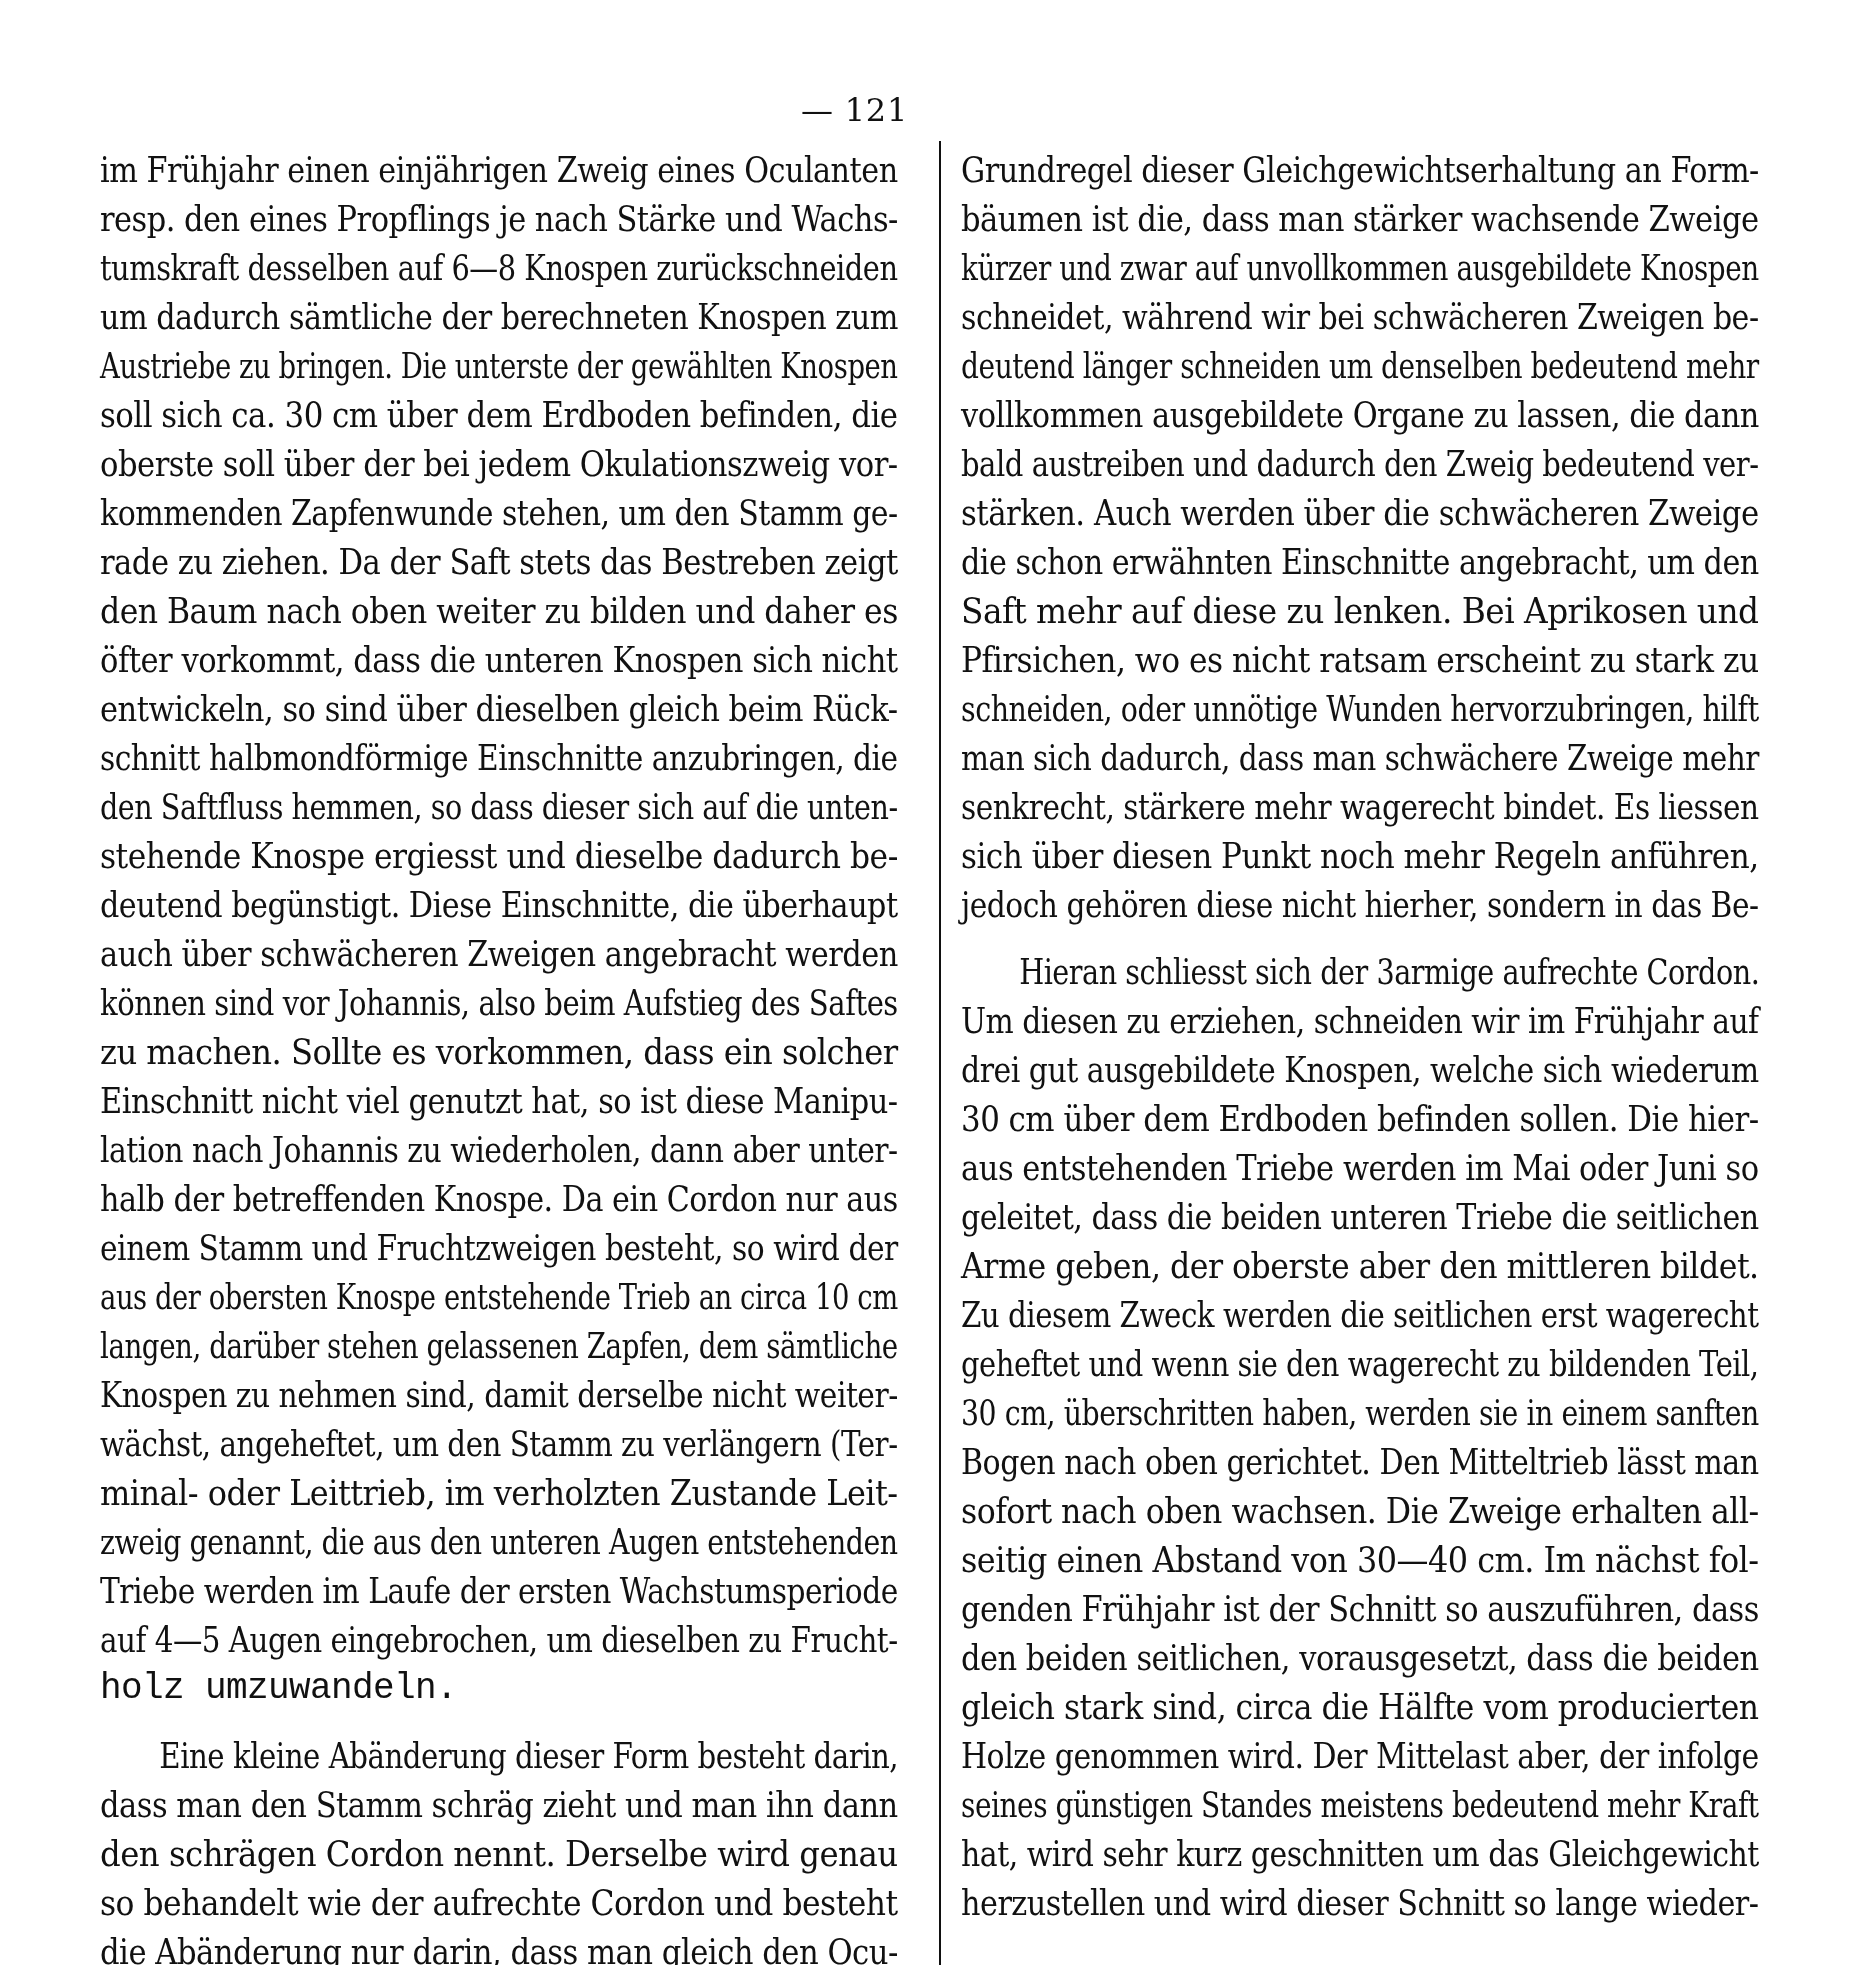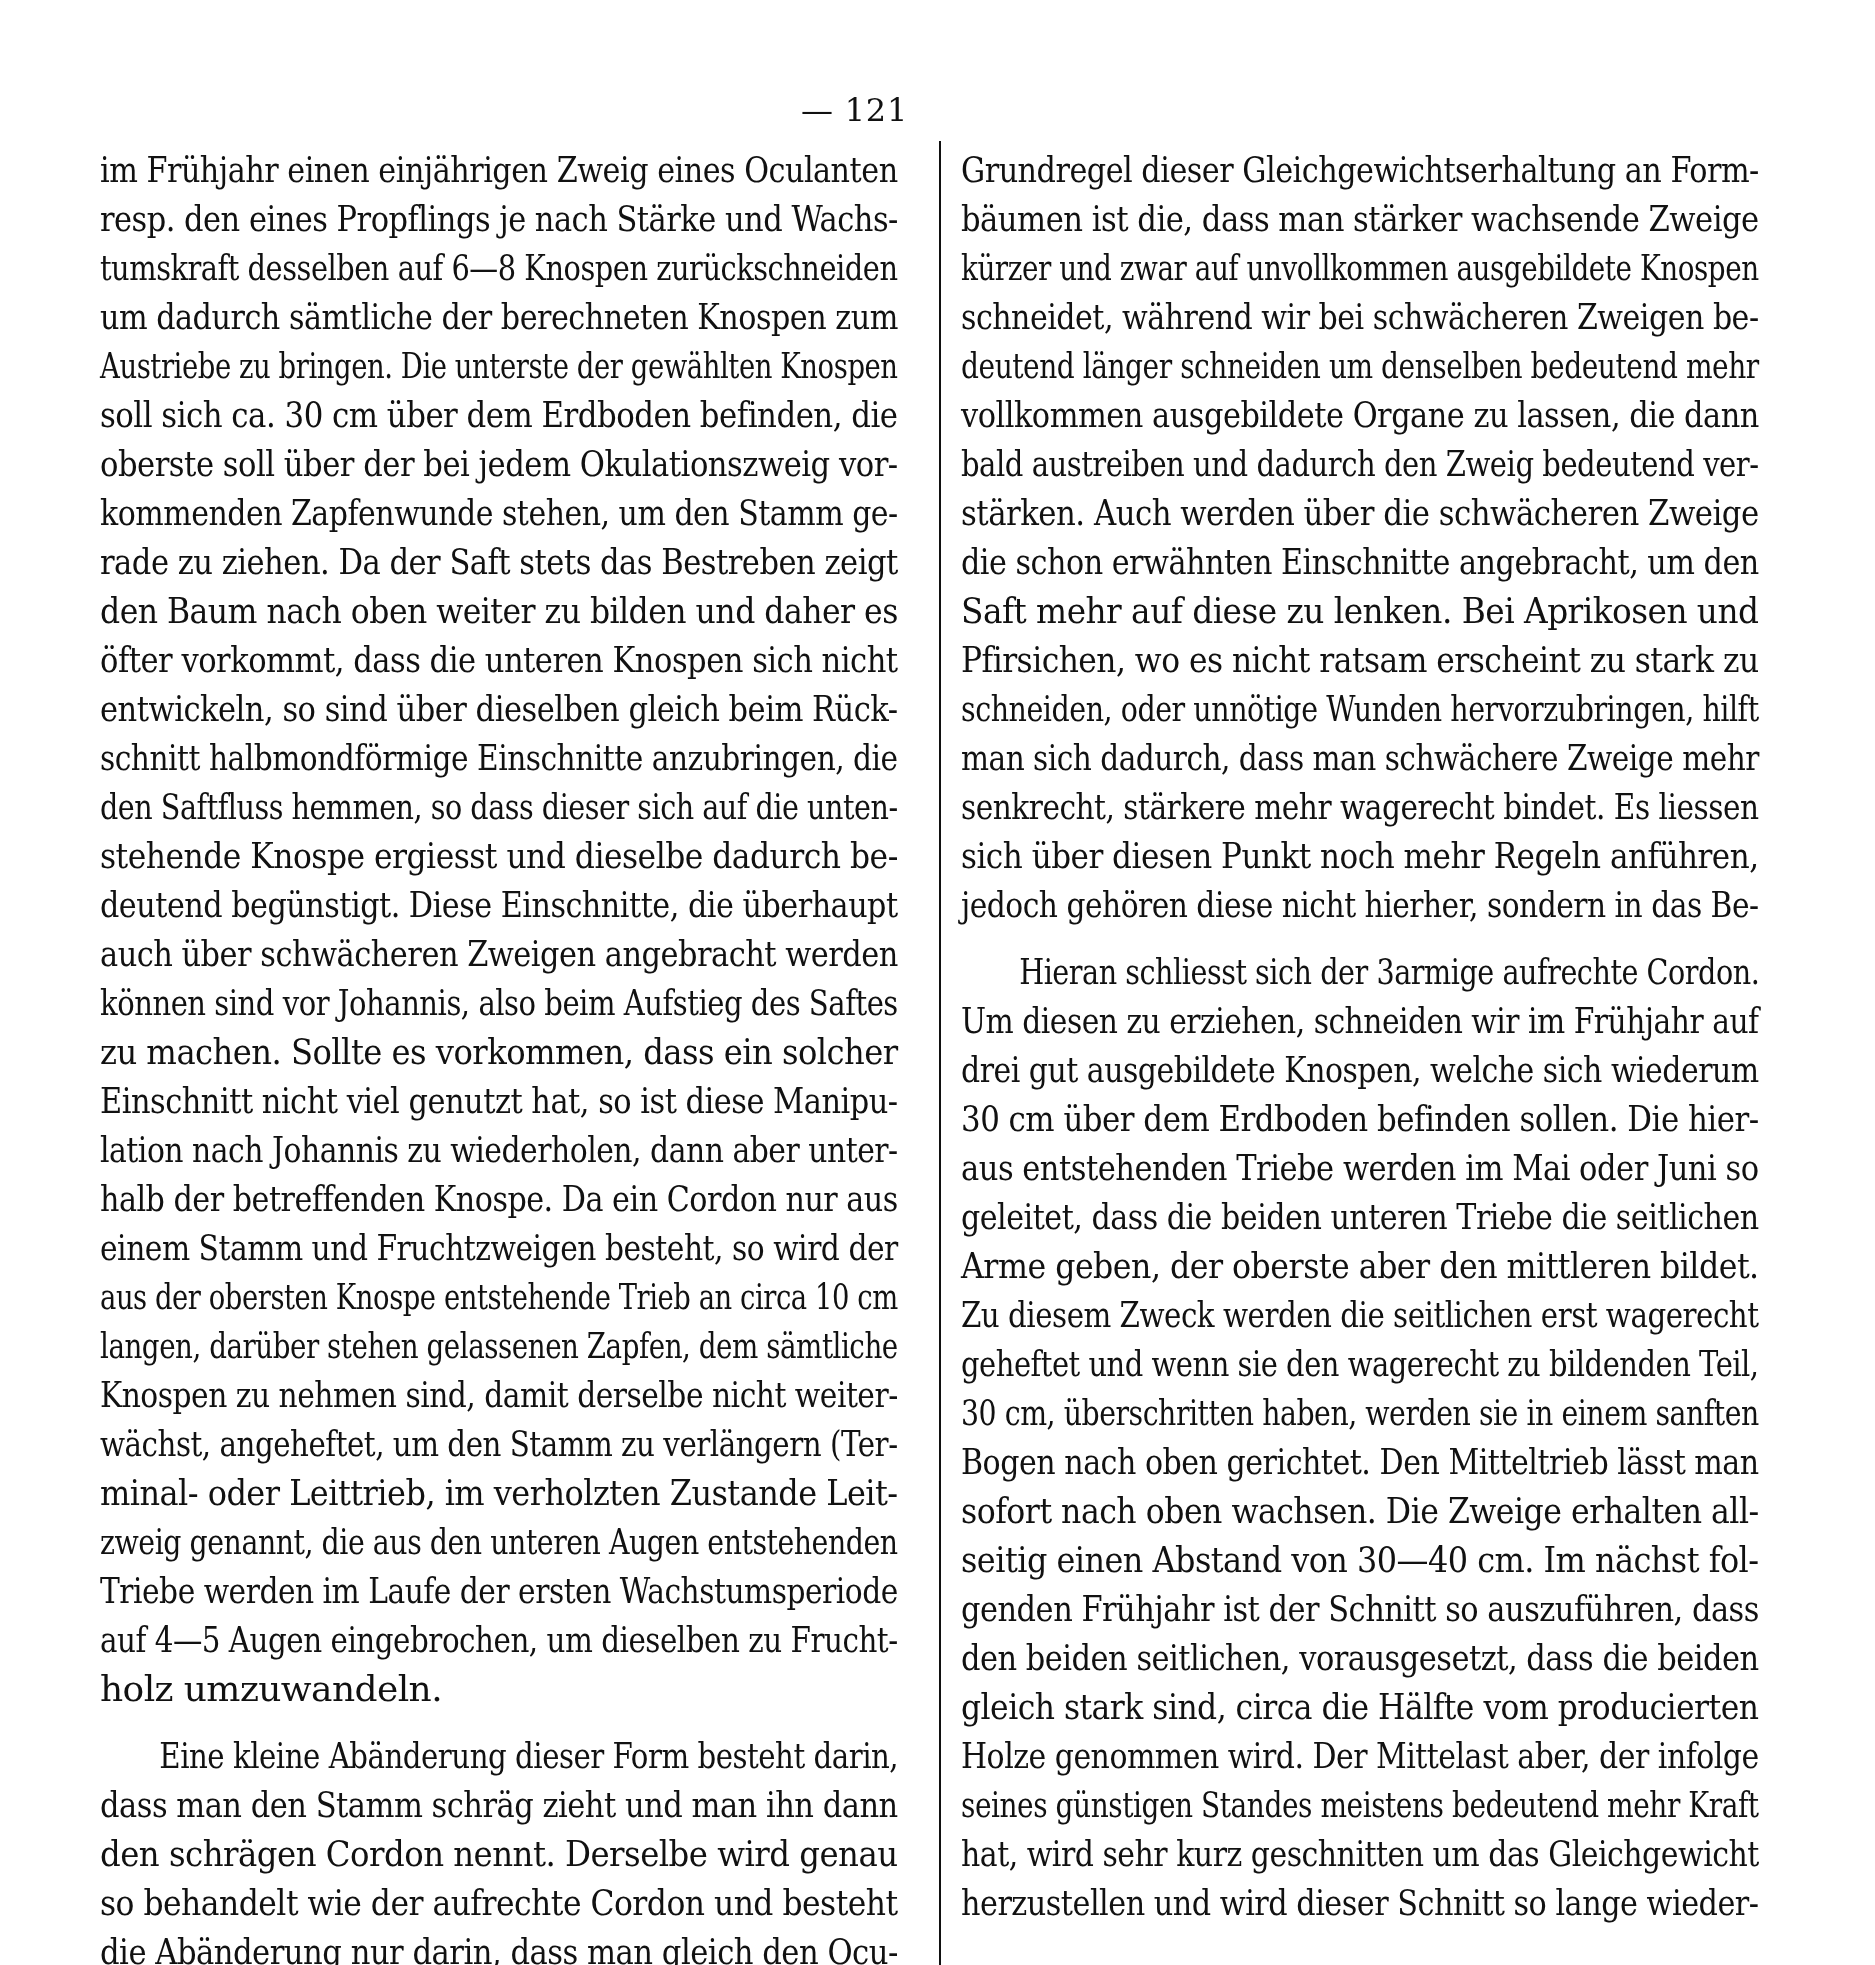--- a/index.html
+++ b/index.html
@@ -50,21 +50,21 @@
         <span class="line" style="display: block; transform: scaleX(0.8388); width: 956px; text-align: left; text-align-last: left;">halb der betreffenden Knospe. Da ein Cordon nur aus</span>
         <span class="line" style="display: block; transform: scaleX(0.8266); width: 970px; text-align: left; text-align-last: left;">einem Stamm und Fruchtzweigen besteht, so wird der</span>
         <span class="line" style="display: block; transform: scaleX(0.762); width: 1052px; text-align: left; text-align-last: left;">aus der obersten Knospe entstehende Trieb an circa 10 cm</span>
         <span class="line" style="display: block; transform: scaleX(0.7701); width: 1041px; text-align: left; text-align-last: left;">langen, darüber stehen gelassenen Zapfen, dem sämtliche</span>
         <span class="line" style="display: block; transform: scaleX(0.8259); width: 971px; text-align: left; text-align-last: left;">Knospen zu nehmen sind, damit derselbe nicht weiter-</span>
         <span class="line" style="display: block; transform: scaleX(0.8147); width: 984px; text-align: left; text-align-last: left;">wächst, angeheftet, um den Stamm zu verlängern (Ter-</span>
         <span class="line" style="display: block; transform: scaleX(0.8885); width: 902px; text-align: left; text-align-last: left;">minal- oder Leittrieb, im verholzten Zustande Leit-</span>
         <span class="line" style="display: block; transform: scaleX(0.7892); width: 1016px; text-align: left; text-align-last: left;">zweig genannt, die aus den unteren Augen entstehenden</span>
         <span class="line" style="display: block; transform: scaleX(0.8252); width: 972px; text-align: left; text-align-last: left;">Triebe werden im Laufe der ersten Wachstumsperiode</span>
         <span class="line" style="display: block; transform: scaleX(0.8163); width: 982px; text-align: left; text-align-last: left;">auf 4—5 Augen eingebrochen, um dieselben zu Frucht-</span>
-        <span class="line last" style="display: block;">holz umzuwandeln.</span>
+        <span class="line last" style="display: block; font-family: Liberation Mono, monospace;">holz umzuwandeln.</span>
       </div>
       <span class="para-gap"></span>
       <div>
         <span class="line indent" style="display: block; transform: scaleX(0.8121); width: 987px; text-align: left; text-align-last: left;">Eine kleine Abänderung dieser Form besteht darin,</span>
         <span class="line" style="display: block; transform: scaleX(0.8479); width: 946px; text-align: left; text-align-last: left;">dass man den Stamm schräg zieht und man ihn dann</span>
         <span class="line" style="display: block; transform: scaleX(0.9007); width: 890px; text-align: left; text-align-last: left;">den schrägen Cordon nennt. Derselbe wird genau</span>
         <span class="line" style="display: block; transform: scaleX(0.8725); width: 919px; text-align: left; text-align-last: left;">so behandelt wie der aufrechte Cordon und besteht</span>
         <span class="line" style="display: block; transform: scaleX(0.8514); width: 942px; text-align: left; text-align-last: left;">die Abänderung nur darin, dass man gleich den Ocu-</span>
       </div>
     </div>

